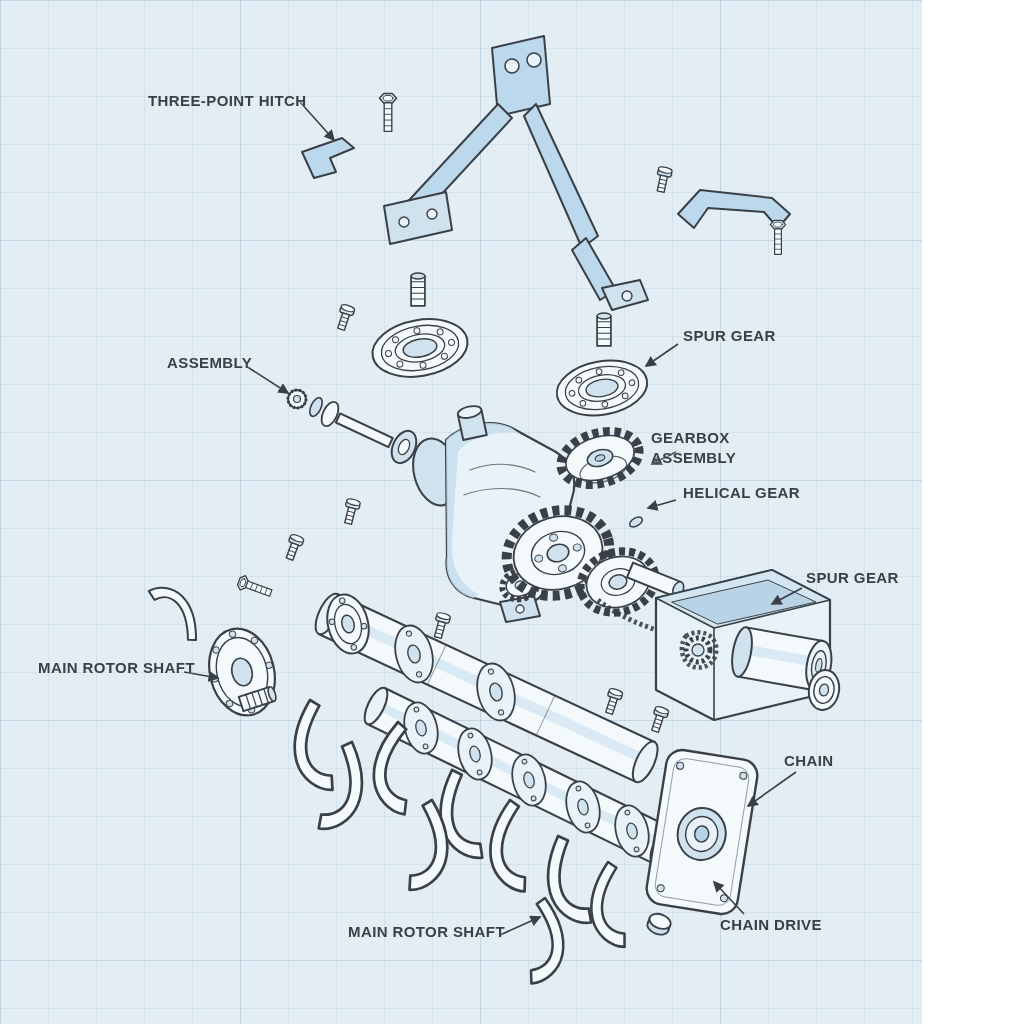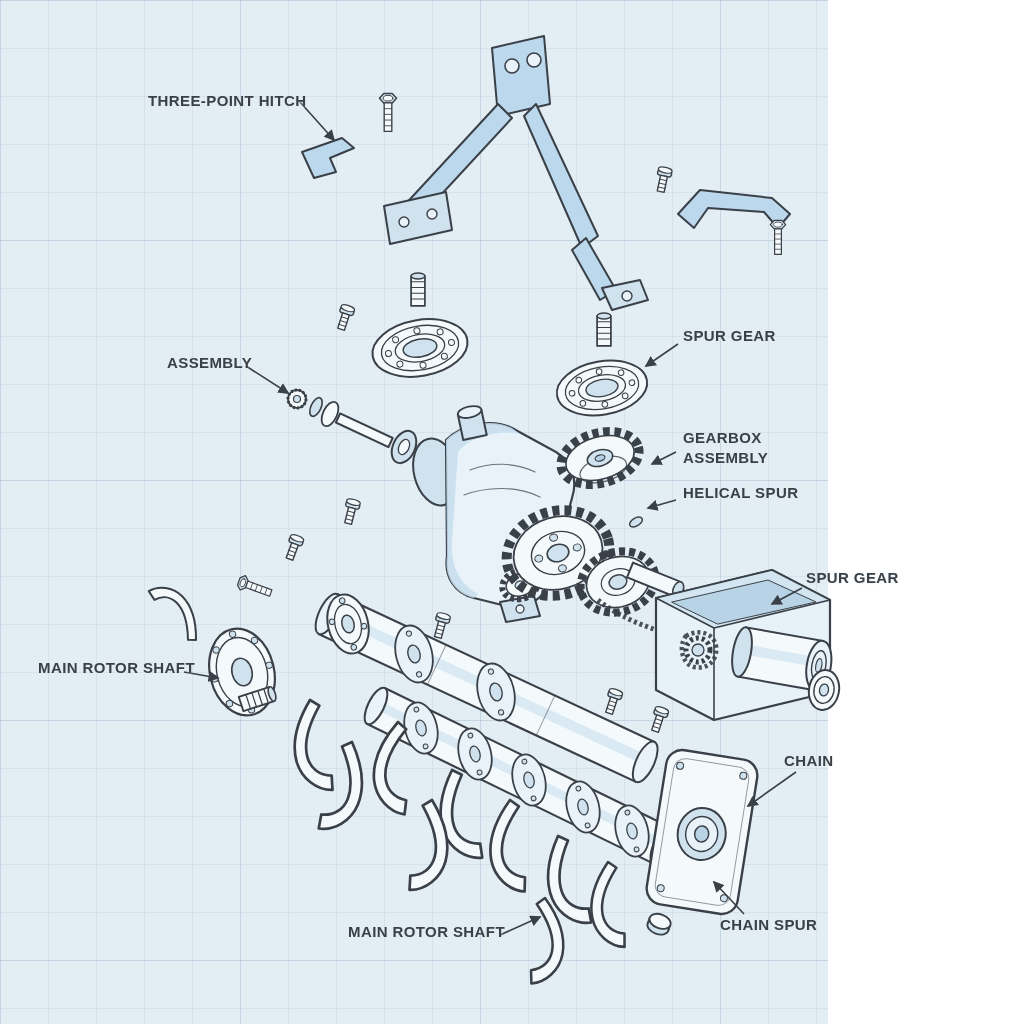--- a/index.html
+++ b/index.html
@@ -1,18 +1,18 @@
 <!DOCTYPE html>
 <html><head>
 <meta charset="utf-8">
 <style>
   html,body{margin:0;padding:0;}
   body{width:1024px;height:1024px;overflow:hidden;font-family:"Liberation Sans",sans-serif;}
   .blueprint{
-    position:relative;width:828px;height:1024px;
+    position:relative;width:922px;height:1024px;
     background-color:#e3edf4;
     background-image:
       linear-gradient(rgba(150,180,205,0.28) 1px, transparent 1px),
       linear-gradient(90deg, rgba(150,180,205,0.28) 1px, transparent 1px),
       linear-gradient(rgba(150,180,205,0.18) 1px, transparent 1px),
       linear-gradient(90deg, rgba(150,180,205,0.18) 1px, transparent 1px);
     background-size: 240px 240px, 240px 240px, 48px 48px, 48px 48px;
   }
   svg.diagram{position:absolute;left:0;top:0;}
   .label{
@@ -332,22 +332,22 @@
     <path d="M184,672 L218,678" marker-end="url(#arrow)"></path>
     <path d="M796,772 L748,806" marker-end="url(#arrow)"></path>
     <path d="M744,914 L714,882" marker-end="url(#arrow)"></path>
     <path d="M500,935 L540,917" marker-end="url(#arrow)"></path>
   </g>
 </svg>
 
 <div class="label" style="left:148px;top:92px">THREE-POINT HITCH</div>
 <div class="label" style="left:167px;top:354px">ASSEMBLY</div>
 <div class="label" style="left:683px;top:327px">SPUR GEAR</div>
-<div class="label multiline" style="left:683px;top:428px">GEARBOX
+<div class="label multiline" style="left:651px;top:428px">GEARBOX
 ASSEMBLY</div>
-<div class="label" style="left:683px;top:484px">HELICAL SPUR</div>
+<div class="label" style="left:683px;top:484px">HELICAL GEAR</div>
 <div class="label" style="left:806px;top:569px">SPUR GEAR</div>
 <div class="label" style="left:38px;top:659px">MAIN ROTOR SHAFT</div>
 <div class="label" style="left:784px;top:752px">CHAIN</div>
-<div class="label" style="left:720px;top:916px">CHAIN SPUR</div>
+<div class="label" style="left:720px;top:916px">CHAIN DRIVE</div>
 <div class="label" style="left:348px;top:923px">MAIN ROTOR SHAFT</div>
 
 </div>
 
 </body></html>

